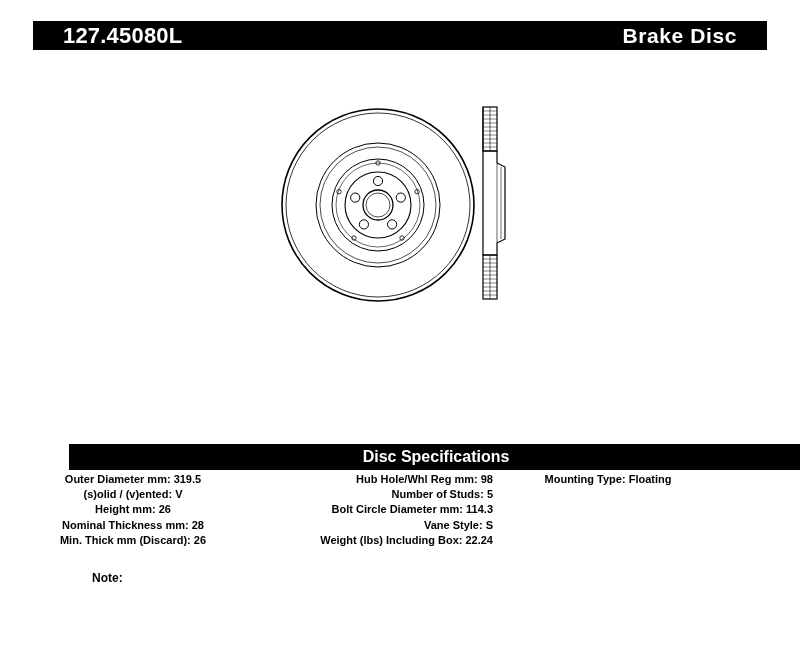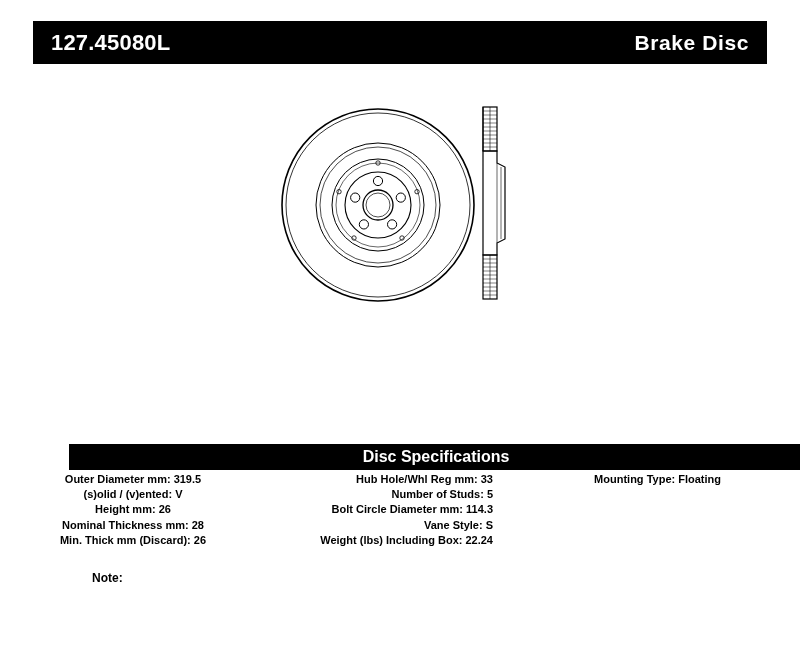--- a/index.html
+++ b/index.html
@@ -15,27 +15,27 @@
     position: relative;
     overflow: hidden;
   }
 
   
   .header-bar {
     position: absolute;
     left: 33px;
     top: 21px;
     width: 734px;
-    height: 43px;
+    height: 29px;
     background: #000000;
     display: flex;
     align-items: center;
     justify-content: space-between;
     box-sizing: border-box;
-    padding: 0 18px;
+    padding: 0 30px;
   }
   .part-number {
     color: #ffffff;
     font-size: 22px;
     font-weight: bold;
     letter-spacing: 0.2px;
     line-height: 1;
   }
   .product-type {
     color: #ffffff;
@@ -100,22 +100,21 @@
     text-align: center;
   }
   .col-mid {
     left: 210px;
     width: 250px;
     text-align: right;
   }
   .col-right {
     left: 470px;
     width: 210px;
-    text-align: right;
-    margin-left: 8px;
+    text-align: center;
   }
   .spec-line {
     font-weight: bold;
     line-height: 15.2px;
     white-space: nowrap;
   }
 
   
   .note {
     position: absolute;
@@ -211,21 +210,21 @@
 <div class="spec-body">
   <div class="col col-left">
     <div class="spec-line">Outer Diameter mm: 319.5</div>
     <div class="spec-line">(s)olid / (v)ented: V</div>
     <div class="spec-line">Height mm: 26</div>
     <div class="spec-line">Nominal Thickness mm: 28</div>
     <div class="spec-line">Min. Thick mm (Discard): 26</div>
   </div>
 
   <div class="col col-mid">
-    <div class="spec-line">Hub Hole/Whl Reg mm: 33</div>
+    <div class="spec-line">Hub Hole/Whl Reg mm: 98</div>
     <div class="spec-line">Number of Studs: 5</div>
     <div class="spec-line">Bolt Circle Diameter mm: 114.3</div>
     <div class="spec-line">Vane Style: S</div>
     <div class="spec-line">Weight (lbs) Including Box: 22.24</div>
   </div>
 
   <div class="col col-right">
     <div class="spec-line">Mounting Type: Floating</div>
   </div>
 </div>

